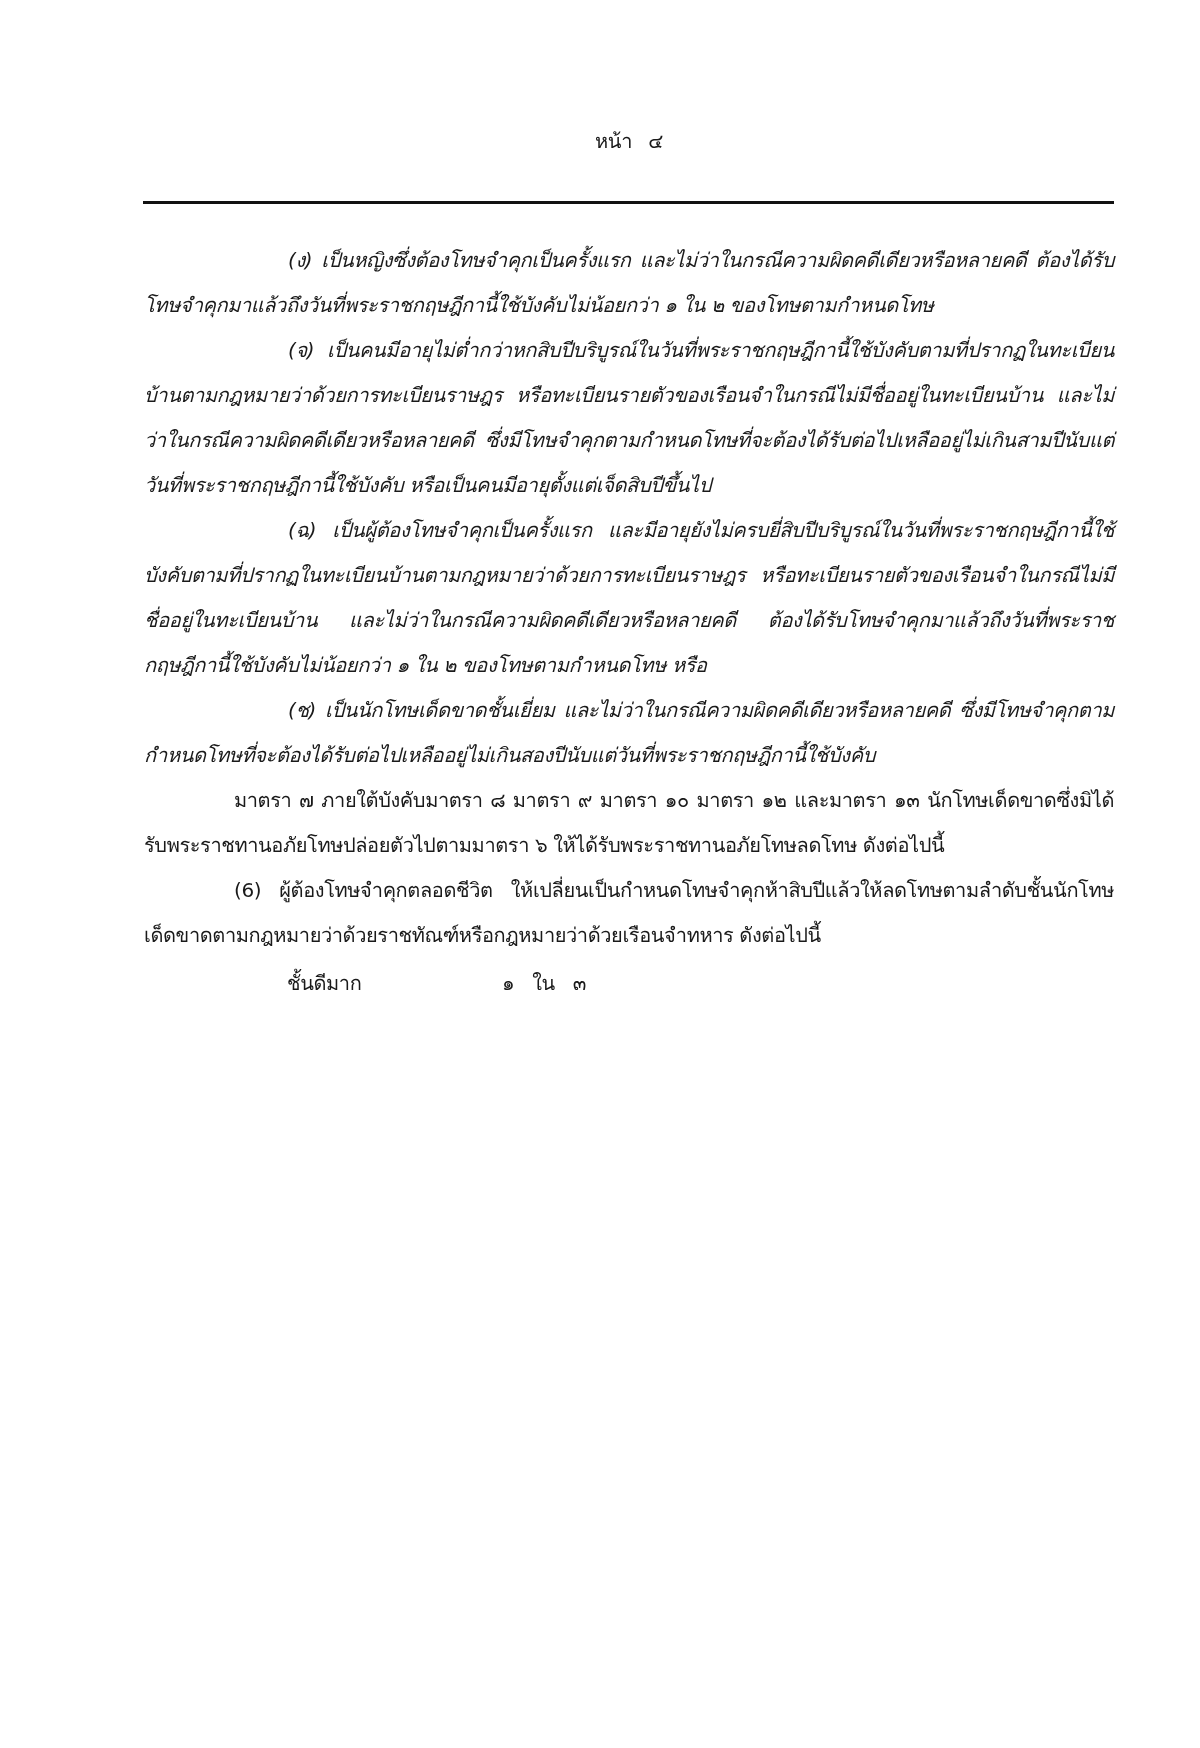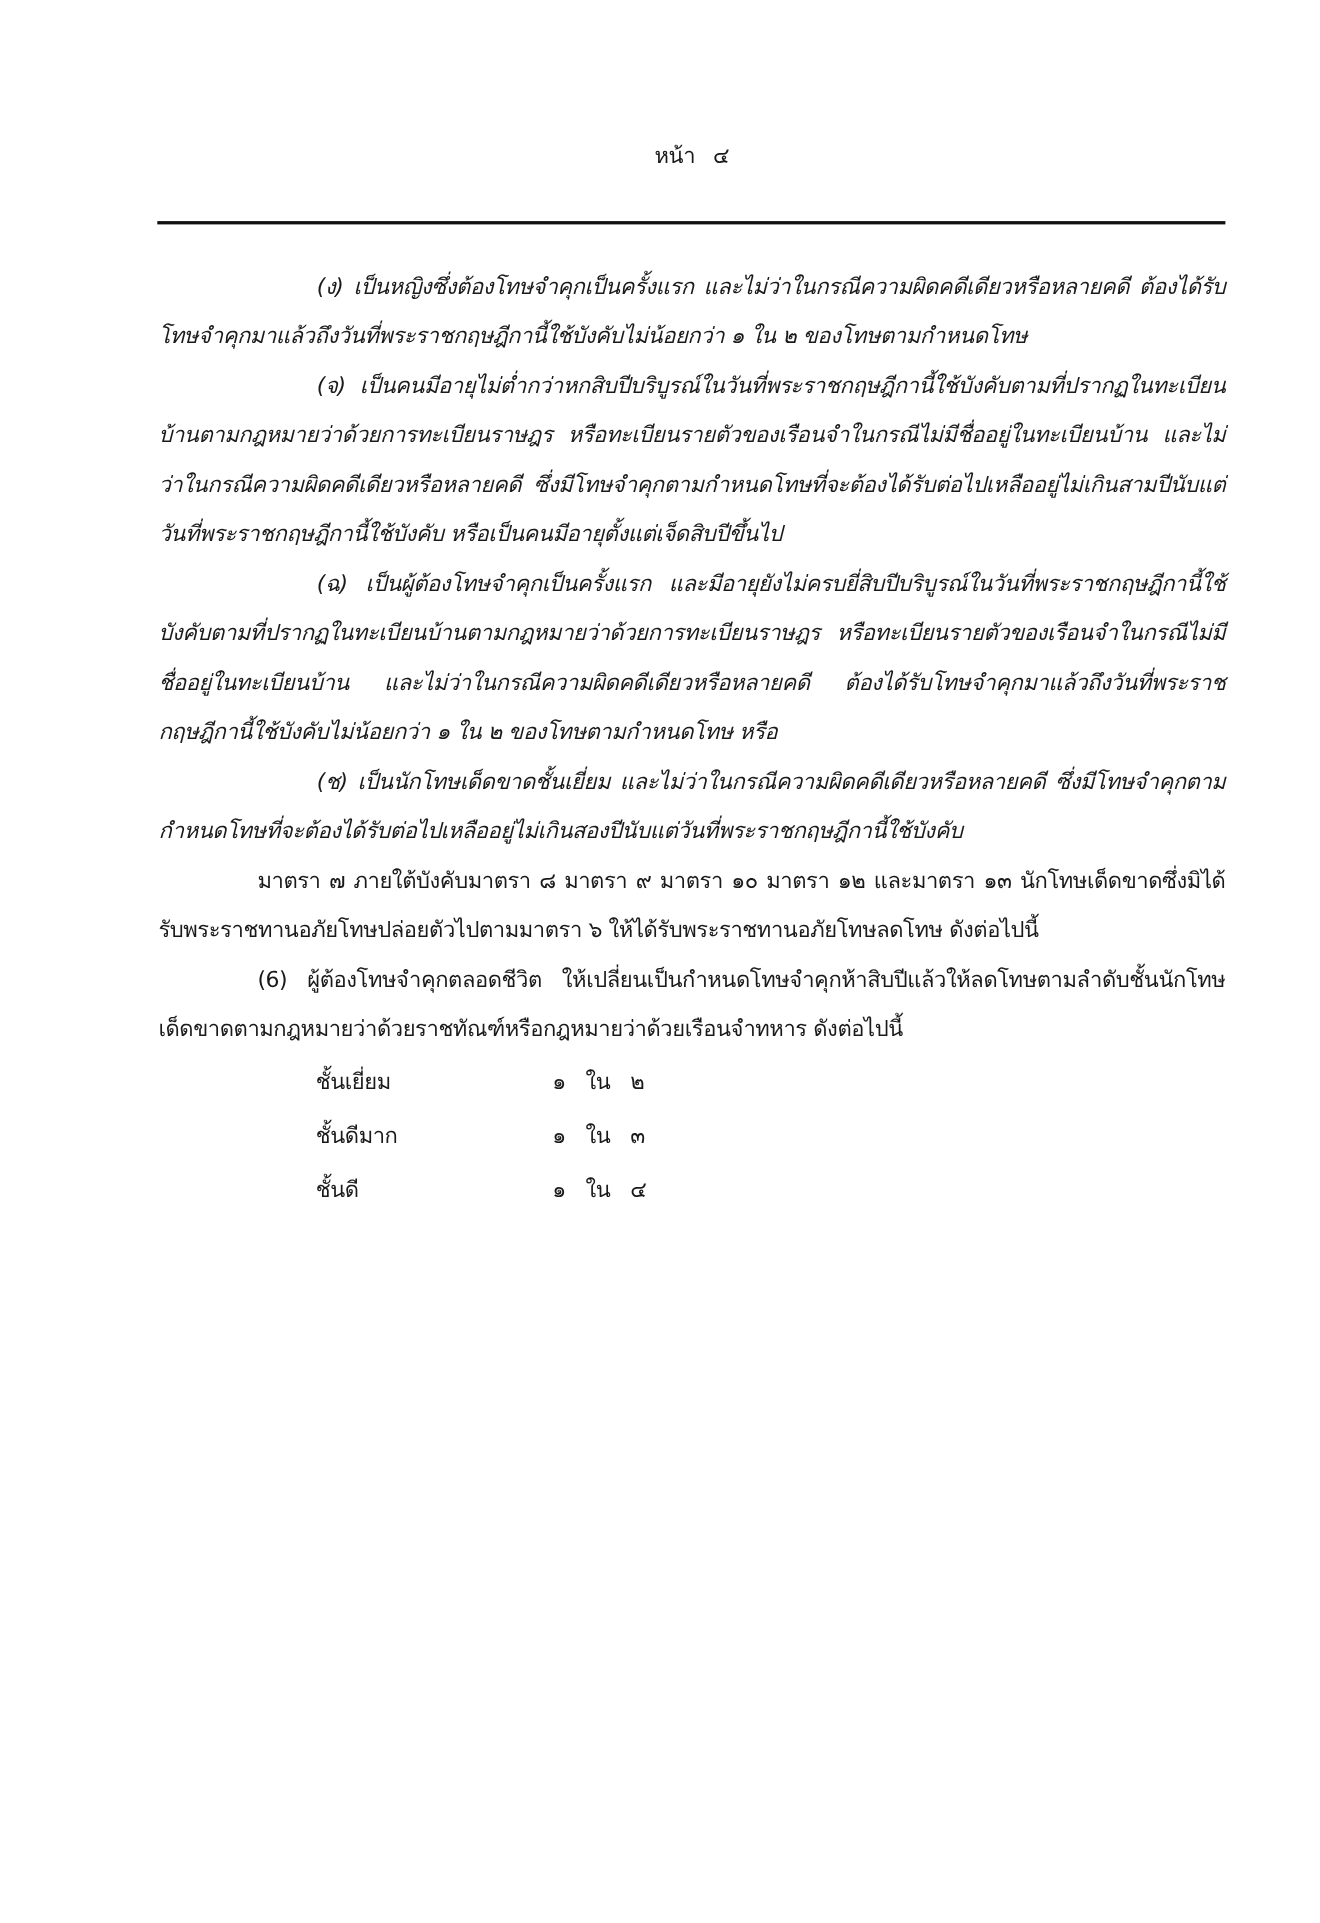--- a/index.html
+++ b/index.html
@@ -97,28 +97,20 @@
   <div class="body-text">
     <p class="para sub">(ง) เป็นหญิงซึ่งต้องโทษจำคุกเป็นครั้งแรก และไม่ว่าในกรณีความผิดคดีเดียวหรือหลายคดี ต้องได้รับโทษจำคุกมาแล้วถึงวันที่พระราชกฤษฎีกานี้ใช้บังคับไม่น้อยกว่า ๑ ใน ๒ ของโทษตามกำหนดโทษ</p>
     <p class="para sub">(จ) เป็นคนมีอายุไม่ต่ำกว่าหกสิบปีบริบูรณ์ในวันที่พระราชกฤษฎีกานี้ใช้บังคับตามที่ปรากฏในทะเบียนบ้านตามกฎหมายว่าด้วยการทะเบียนราษฎร หรือทะเบียนรายตัวของเรือนจำในกรณีไม่มีชื่ออยู่ในทะเบียนบ้าน และไม่ว่าในกรณีความผิดคดีเดียวหรือหลายคดี ซึ่งมีโทษจำคุกตามกำหนดโทษที่จะต้องได้รับต่อไปเหลืออยู่ไม่เกินสามปีนับแต่วันที่พระราชกฤษฎีกานี้ใช้บังคับ หรือเป็นคนมีอายุตั้งแต่เจ็ดสิบปีขึ้นไป</p>
     <p class="para sub">(ฉ) เป็นผู้ต้องโทษจำคุกเป็นครั้งแรก และมีอายุยังไม่ครบยี่สิบปีบริบูรณ์ในวันที่พระราชกฤษฎีกานี้ใช้บังคับตามที่ปรากฏในทะเบียนบ้านตามกฎหมายว่าด้วยการทะเบียนราษฎร หรือทะเบียนรายตัวของเรือนจำในกรณีไม่มีชื่ออยู่ในทะเบียนบ้าน และไม่ว่าในกรณีความผิดคดีเดียวหรือหลายคดี ต้องได้รับโทษจำคุกมาแล้วถึงวันที่พระราชกฤษฎีกานี้ใช้บังคับไม่น้อยกว่า ๑ ใน ๒ ของโทษตามกำหนดโทษ หรือ</p>
     <p class="para sub">(ช) เป็นนักโทษเด็ดขาดชั้นเยี่ยม และไม่ว่าในกรณีความผิดคดีเดียวหรือหลายคดี ซึ่งมีโทษจำคุกตามกำหนดโทษที่จะต้องได้รับต่อไปเหลืออยู่ไม่เกินสองปีนับแต่วันที่พระราชกฤษฎีกานี้ใช้บังคับ</p>
     <p class="para section">มาตรา ๗ ภายใต้บังคับมาตรา ๘ มาตรา ๙ มาตรา ๑๐ มาตรา ๑๒ และมาตรา ๑๓ นักโทษเด็ดขาดซึ่งมิได้รับพระราชทานอภัยโทษปล่อยตัวไปตามมาตรา ๖ ให้ได้รับพระราชทานอภัยโทษลดโทษ ดังต่อไปนี้</p>
     <p class="para item">(6) ผู้ต้องโทษจำคุกตลอดชีวิต ให้เปลี่ยนเป็นกำหนดโทษจำคุกห้าสิบปีแล้วให้ลดโทษตามลำดับชั้นนักโทษเด็ดขาดตามกฎหมายว่าด้วยราชทัณฑ์หรือกฎหมายว่าด้วยเรือนจำทหาร ดังต่อไปนี้</p>
 
     <ul class="ladder">
       <li class="ladder-row">
-        <span class="ladder-label">ชั้นเยี่ยม</span>
-        <span class="ladder-value">๑ ใน ๒</span>
-      </li>
-      <li class="ladder-row">
         <span class="ladder-label">ชั้นดีมาก</span>
         <span class="ladder-value">๑ ใน ๓</span>
-      </li>
-      <li class="ladder-row">
-        <span class="ladder-label">ชั้นดี</span>
-        <span class="ladder-value">๑ ใน ๔</span>
       </li>
     </ul>
 
   </div>
 
 </div>
 
 </body></html>

